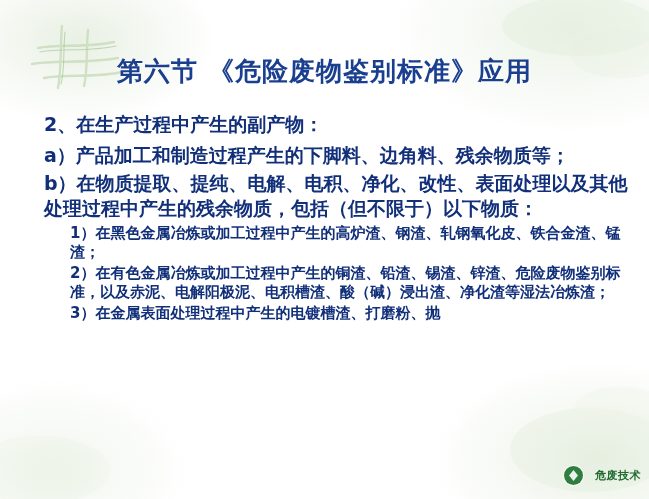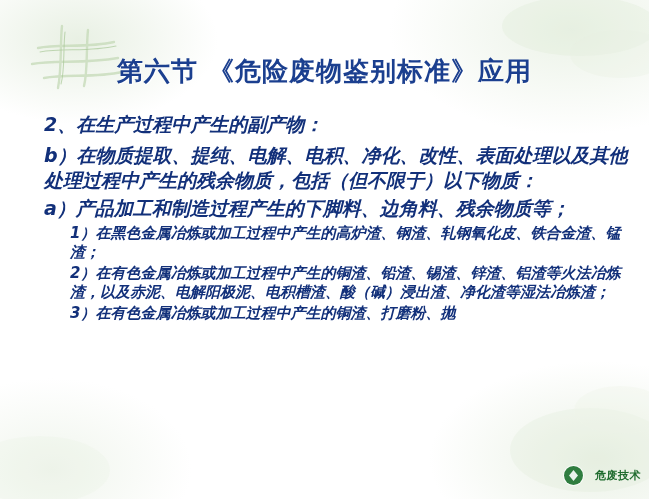--- a/index.html
+++ b/index.html
@@ -50,21 +50,20 @@
     text-shadow: 1px 1px 0 rgba(255,255,255,0.9);
   }
 
   .body-area {
     position: absolute;
     left: 44px;
     right: 14px;
     top: 112px;
     color: #12307a;
     font-weight: bold;
-    font-style: italic;
   }
 
   .lvl1 {
     font-size: 19px;
     line-height: 1.35;
     margin-bottom: 5px;
   }
   .lvl2 {
     font-size: 19px;
     line-height: 1.32;
@@ -146,37 +145,37 @@
 
   <div class="title">第六节 《危险废物鉴别标准》应用</div>
 
   <div class="body-area">
 
     <div class="lvl1">
       <span>2、</span><span>在生产过程中产生的副产物：</span>
     </div>
 
     <div class="lvl2">
-      <span>b）</span><span>在物质提取、提纯、电解、电积、净化、改性、表面处理以及其他处理过程中产生的残余物质，包括（但不限于）以下物质：</span>
+      <span>a）</span><span>产品加工和制造过程产生的下脚料、边角料、残余物质等；</span>
     </div>
 
     <div class="lvl2">
-      <span>a）</span><span>产品加工和制造过程产生的下脚料、边角料、残余物质等；</span>
+      <span>b）</span><span>在物质提取、提纯、电解、电积、净化、改性、表面处理以及其他处理过程中产生的残余物质，包括（但不限于）以下物质：</span>
     </div>
 
     <div class="lvl3">
       <span>1）</span><span>在黑色金属冶炼或加工过程中产生的高炉渣、钢渣、轧钢氧化皮、铁合金渣、锰渣；</span>
     </div>
 
     <div class="lvl3">
-      <span>2）</span><span>在有色金属冶炼或加工过程中产生的铜渣、铅渣、锡渣、锌渣、铝渣等火法冶炼渣，以及赤泥、电解阳极泥、电积槽渣、酸（碱）浸出渣、净化渣等湿法冶炼渣；</span>
+      <span>2）</span><span>在有色金属冶炼或加工过程中产生的铜渣、铅渣、锡渣、锌渣、危险废物鉴别标准，以及赤泥、电解阳极泥、电积槽渣、酸（碱）浸出渣、净化渣等湿法冶炼渣；</span>
     </div>
 
     <div class="lvl3">
-      <span>3）</span><span>在有色金属冶炼或加工过程中产生的铜渣、打磨粉、抛</span>
+      <span>3）</span><span>在金属表面处理过程中产生的电镀槽渣、打磨粉、抛</span>
     </div>
 
   </div>
 
   <div class="logo">
     <div class="logo-mark"></div>
     <div class="logo-text">危废技术</div>
   </div>
 
 </div>

